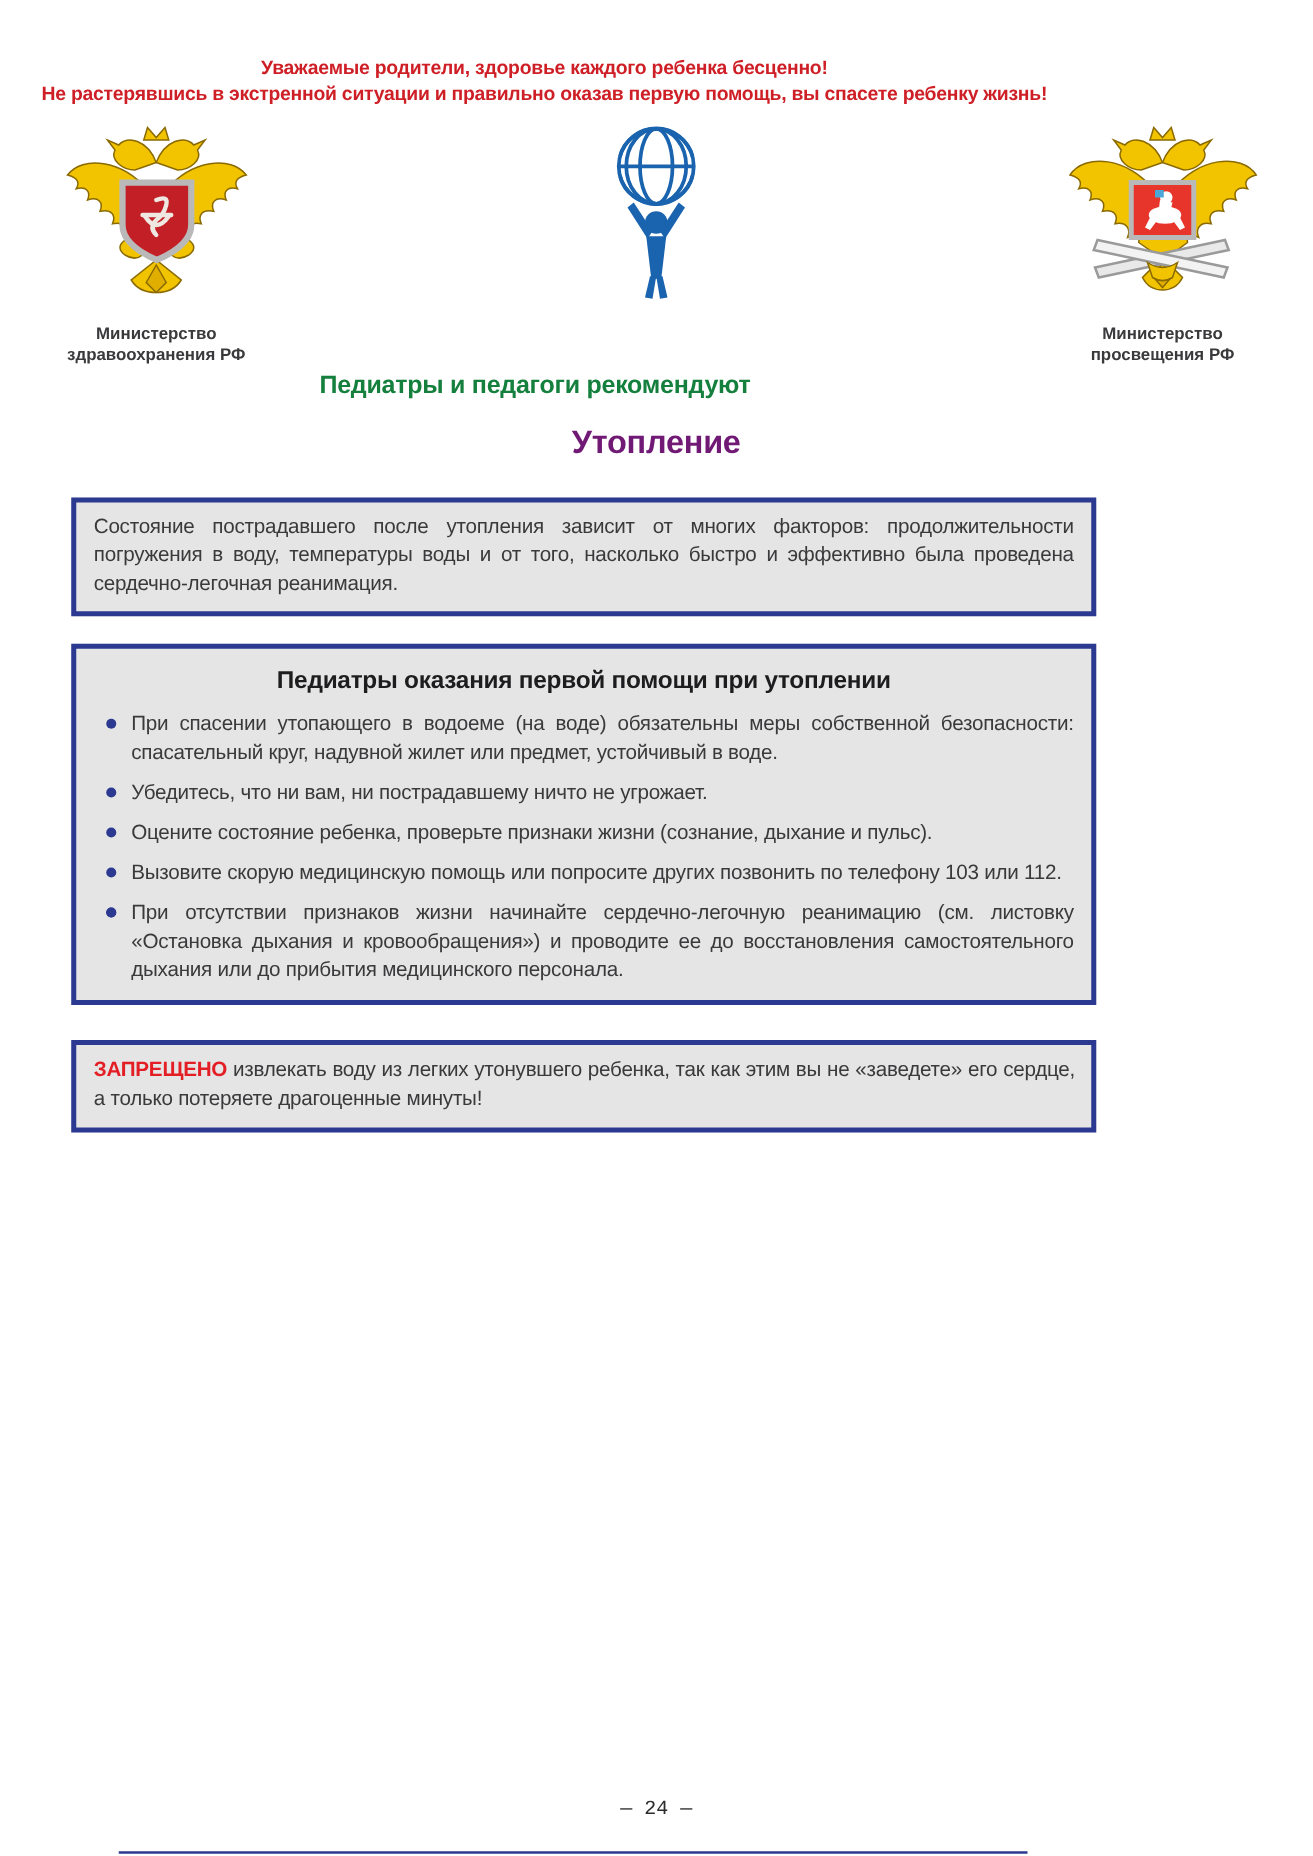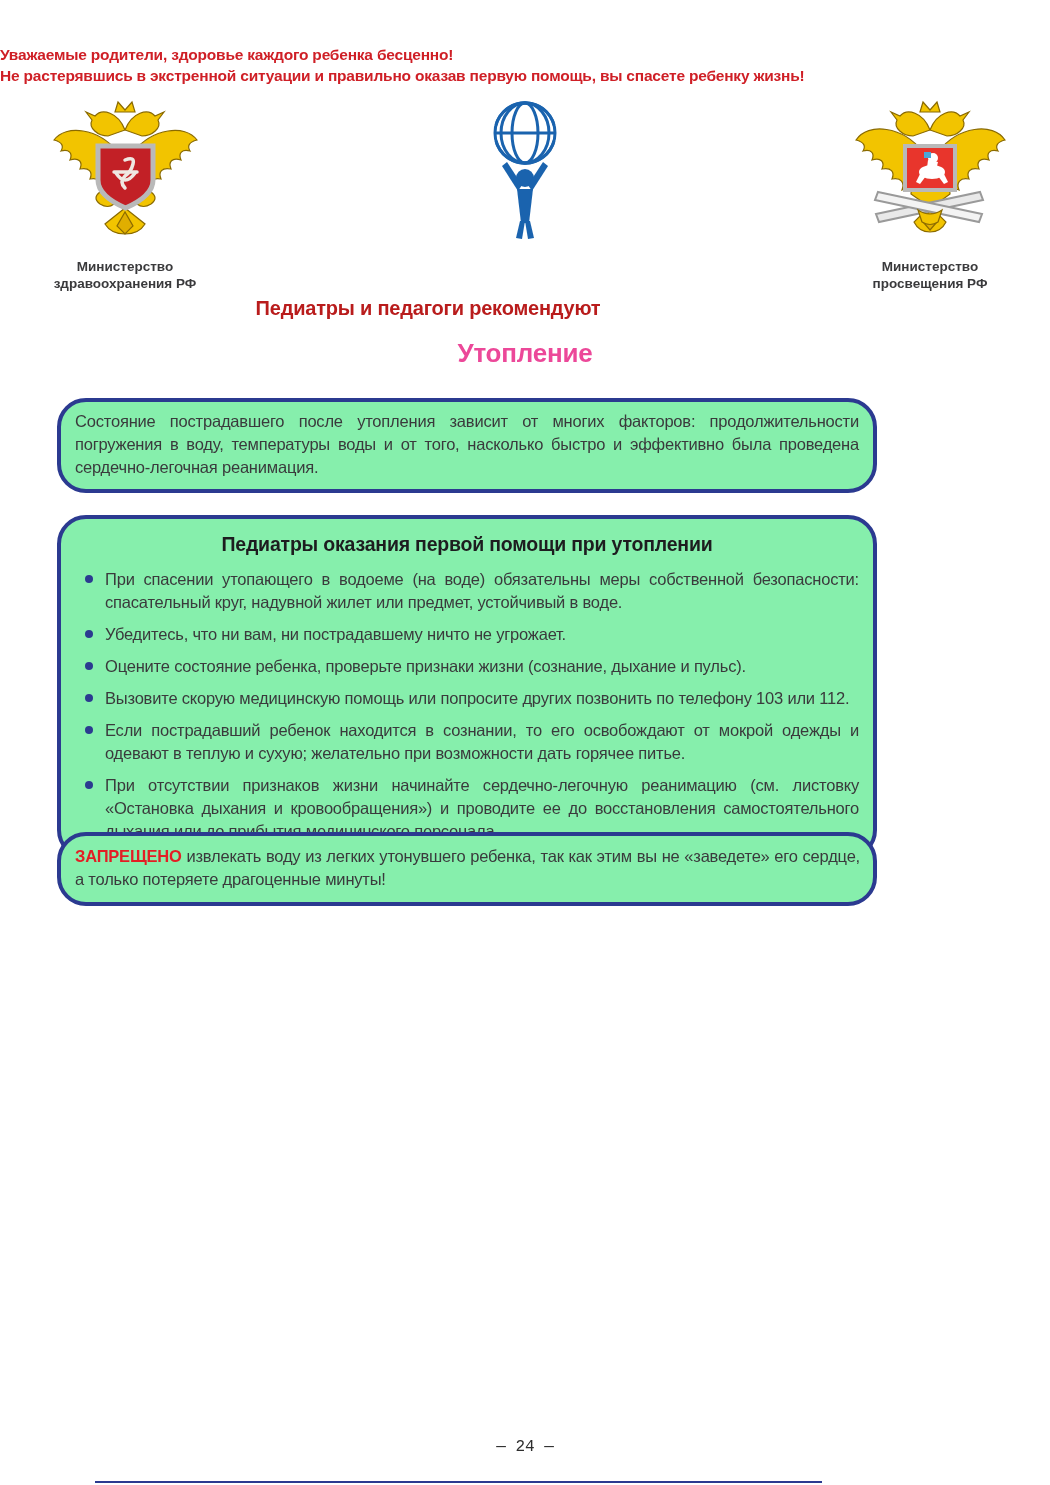--- a/index.html
+++ b/index.html
@@ -5,46 +5,46 @@
   html,body{margin:0;padding:0;background:#ffffff;}
   .page{
     position:relative;
     width:1050px;height:1485px;
     background:#ffffff;
     font-family:"Liberation Sans",sans-serif;
     color:#3a3a3c;
     overflow:hidden;
   }
   
-  .header-lines{position:absolute;top:44px;left:0;width:871px;text-align:left;}
+  .header-lines{position:absolute;top:44px;left:0;width:871px;text-align:center;}
   .header-line{
     font-size:15.5px;font-weight:bold;color:#cf1f26;line-height:21px;letter-spacing:-0.2px;
   }
   
   .logo-block{position:absolute;top:100px;text-align:center;}
   .logo-left{left:25px;width:200px;}
   .logo-center{left:435px;width:180px;}
   .logo-right{left:825px;width:210px;}
   .logo-art{display:block;margin:0 auto;}
   .logo-label{margin-top:10px;font-size:13.5px;font-weight:bold;color:#3a3a3c;line-height:17px;}
   .logo-label-blue{color:#1a63ae;}
   .logo-center .logo-label{margin-top:4px;}
   
   .subtitle{
     position:absolute;top:297px;left:0;width:856px;text-align:center;
-    font-size:20px;font-weight:bold;color:#b91c1c;letter-spacing:-0.2px;
+    font-size:20px;font-weight:bold;color:#15803d;letter-spacing:-0.2px;
   }
   .main-title{
     position:absolute;top:338px;left:0;width:1050px;text-align:center;
-    font-size:26px;font-weight:bold;color:#ec4899;letter-spacing:-0.2px;
+    font-size:26px;font-weight:bold;color:#701a75;letter-spacing:-0.2px;
   }
   
   .rbox{
     position:absolute;left:57px;width:820px;box-sizing:border-box;
-    border:4px solid #2b3a90;border-radius:29px;background:#86efac;
+    border:4px solid #2b3a90;border-radius:0;background:#e5e5e5;
   }
   .box-intro{top:398px;padding:8px 14px 10px 14px;}
   .box-procedure{top:515px;padding:10px 14px 12px 14px;}
   .box-forbidden{top:832px;padding:9px 13px 11px 14px;}
   .body-text{
     font-size:16.5px;line-height:23px;letter-spacing:-0.2px;color:#3a3a3c;
     text-align:justify;
   }
   .proc-title{
     text-align:center;font-size:19.5px;font-weight:bold;color:#1d1d1f;
@@ -190,21 +190,21 @@
     <div class="body-text">Состояние пострадавшего после утопления зависит от многих факторов: продолжительности погружения в воду, температуры воды и от того, насколько быстро и эффективно была проведена сердечно-легочная реанимация.</div>
   </div>
 
   <div class="rbox box-procedure">
     <div class="proc-title">Педиатры оказания первой помощи при утоплении</div>
     <ul class="proc-list">
       <li><span class="dot"></span><span>При спасении утопающего в водоеме (на воде) обязательны меры собственной безопасности: спасательный круг, надувной жилет или предмет, устойчивый в воде.</span></li>
       <li><span class="dot"></span><span>Убедитесь, что ни вам, ни пострадавшему ничто не угрожает.</span></li>
       <li><span class="dot"></span><span>Оцените состояние ребенка, проверьте признаки жизни (сознание, дыхание и пульс).</span></li>
       <li><span class="dot"></span><span>Вызовите скорую медицинскую помощь или попросите других позвонить по телефону 103 или 112.</span></li>
-      <li><span class="dot"></span><span>Если пострадавший ребенок находится в сознании, то его освобождают от мокрой одежды и одевают в теплую и сухую; желательно при возможности дать горячее питье.</span></li>
+      <li><span class="dot"></span></li>
       <li><span class="dot"></span><span>При отсутствии признаков жизни начинайте сердечно-легочную реанимацию (см. листовку «Остановка дыхания и кровообращения») и проводите ее до восстановления самостоятельного дыхания или до прибытия медицинского персонала.</span></li>
     </ul>
   </div>
 
   <div class="rbox box-forbidden">
     <div class="body-text"><span class="forbidden-label">ЗАПРЕЩЕНО</span><span> извлекать воду из легких утонувшего ребенка, так как этим вы не «заведете» его сердце, а только потеряете драгоценные минуты!</span></div>
   </div>
 
   <div class="footer">— 24 —</div>
   <div class="bottom-rule"></div>

